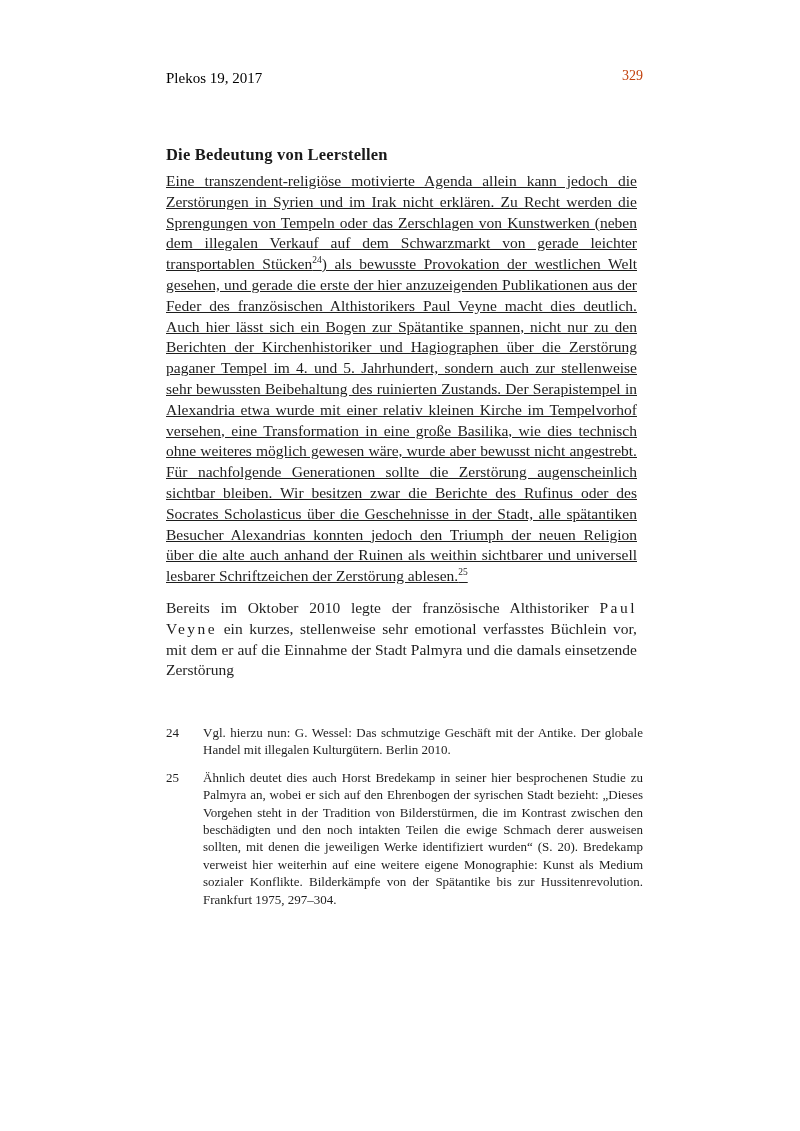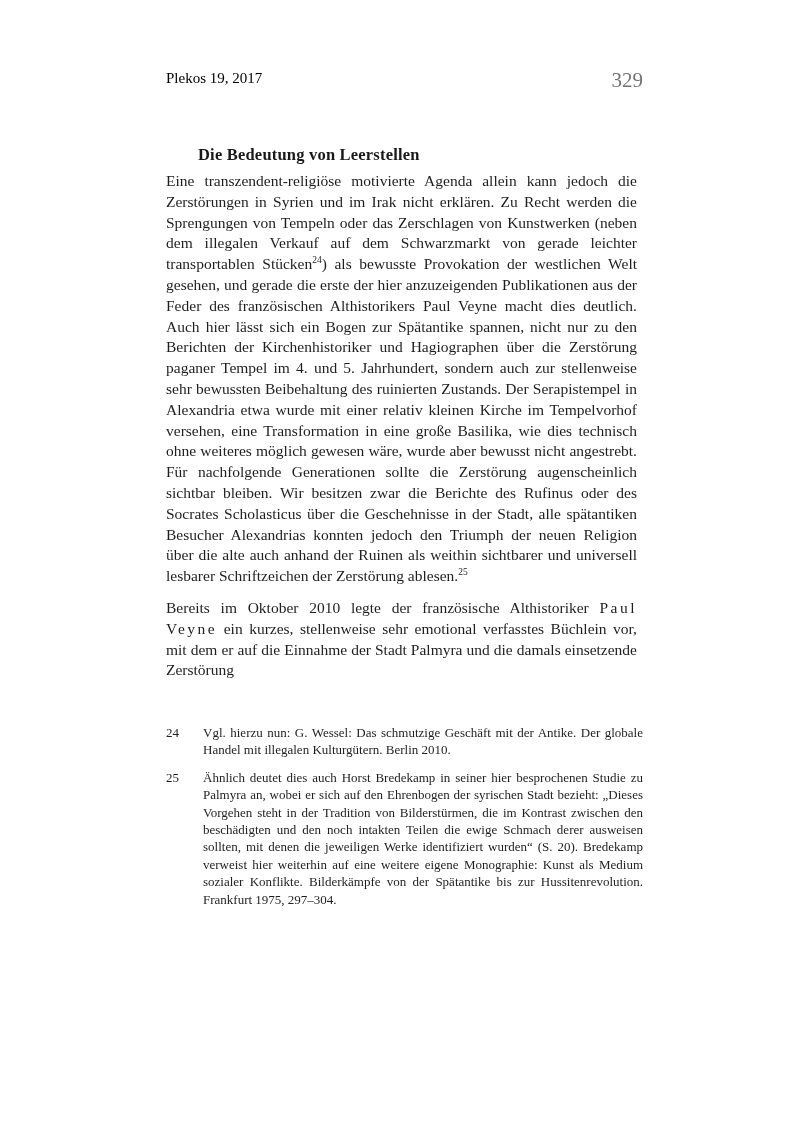--- a/index.html
+++ b/index.html
@@ -22,46 +22,46 @@
     left: 166px;
     width: 471px;
     text-align: left;
     font-size: 15px;
     color: #000000;
   }
   .page-number {
     position: absolute;
     top: 68px;
     right: 157px;
-    font-size: 21px;
-    color: #737373;
+    font-size: 14px;
+    color: #c2410c;
   }
   .heading {
     position: absolute;
     left: 166px;
     width: 471px;
     margin: 0;
     font-size: 16.5px;
     font-weight: bold;
     letter-spacing: 0.2px;
     color: #191919;
   }
-  .heading-1 { top: 145px; margin-left: 32px; }
+  .heading-1 { top: 145px; }
   .heading-2 { top: 572px; }
   .body-paragraph {
     position: absolute;
     left: 166px;
     width: 471px;
     margin: 0;
     font-size: 15.5px;
     line-height: 20.8px;
     text-align: justify;
     color: #1e1e1e;
   }
-  .paragraph-1 { top: 171px; }
+  .paragraph-1 { top: 171px; text-decoration: underline; }
   .paragraph-2 { top: 598px; }
   sup.fn-ref {
     font-size: 9.5px;
     line-height: 0;
     vertical-align: super;
   }
   .spaced-name {
     letter-spacing: 2.5px;
   }
   .footnotes {

